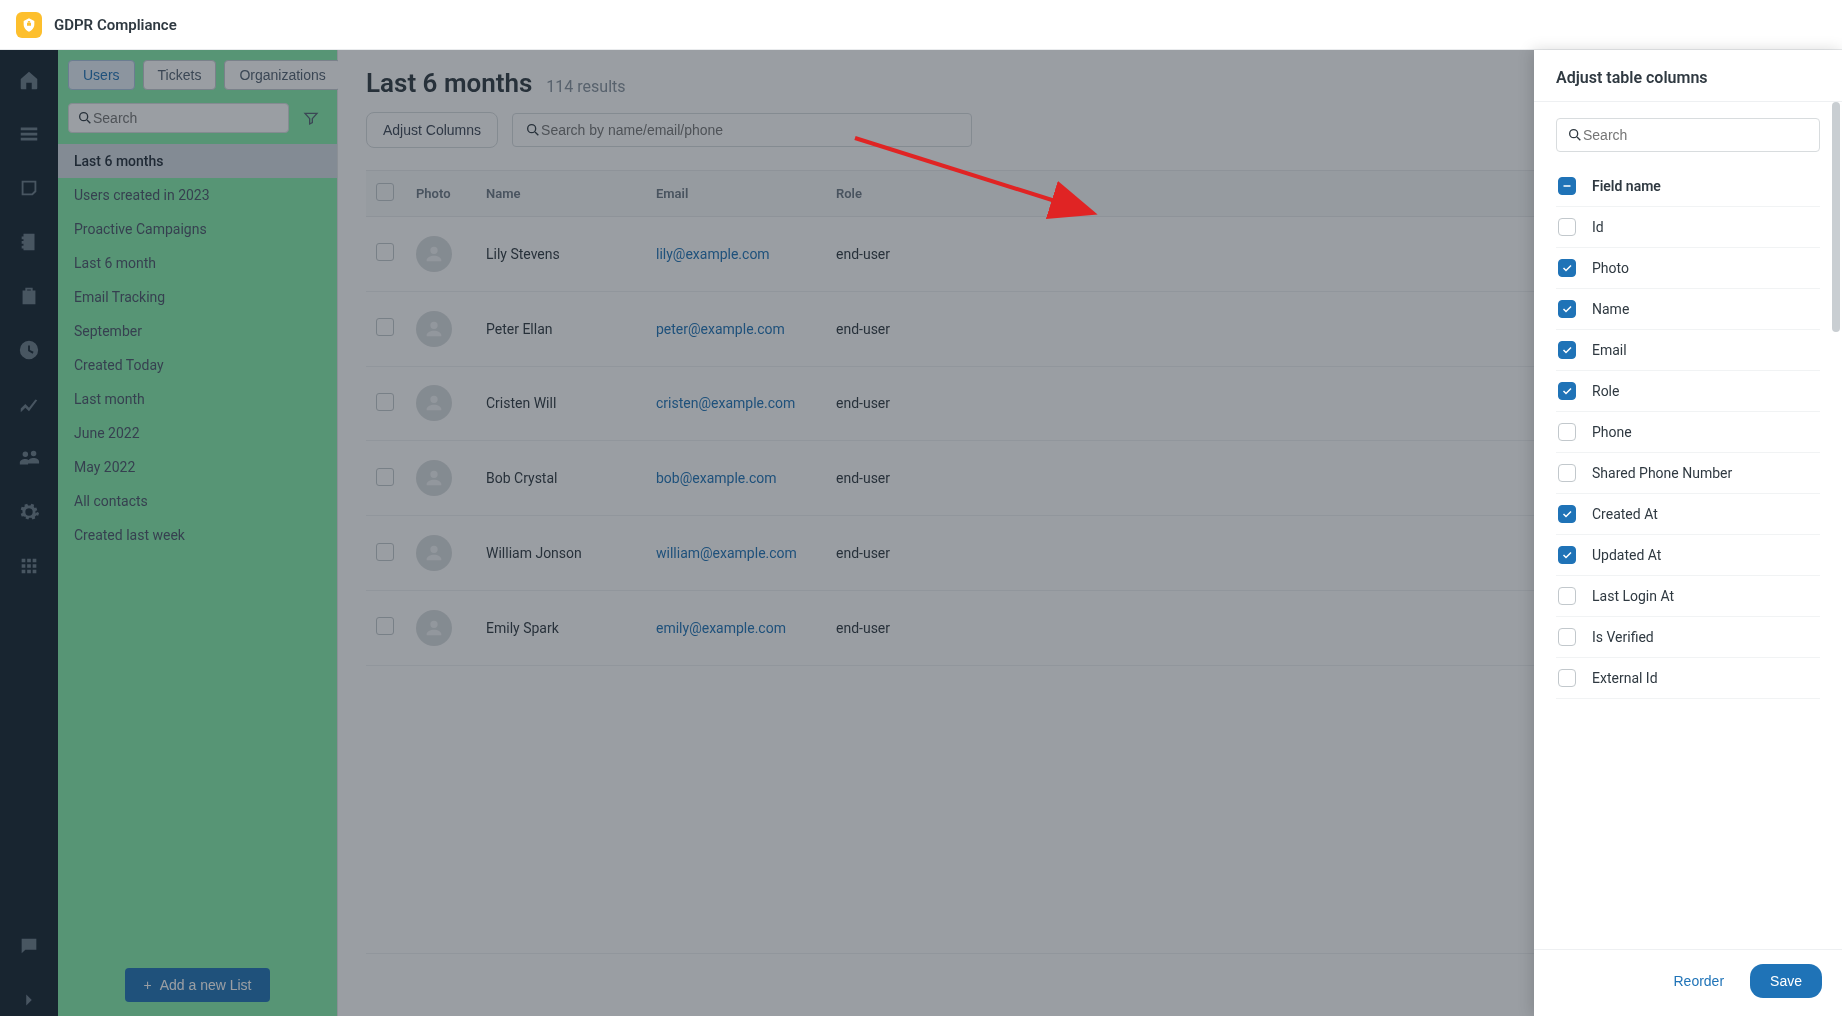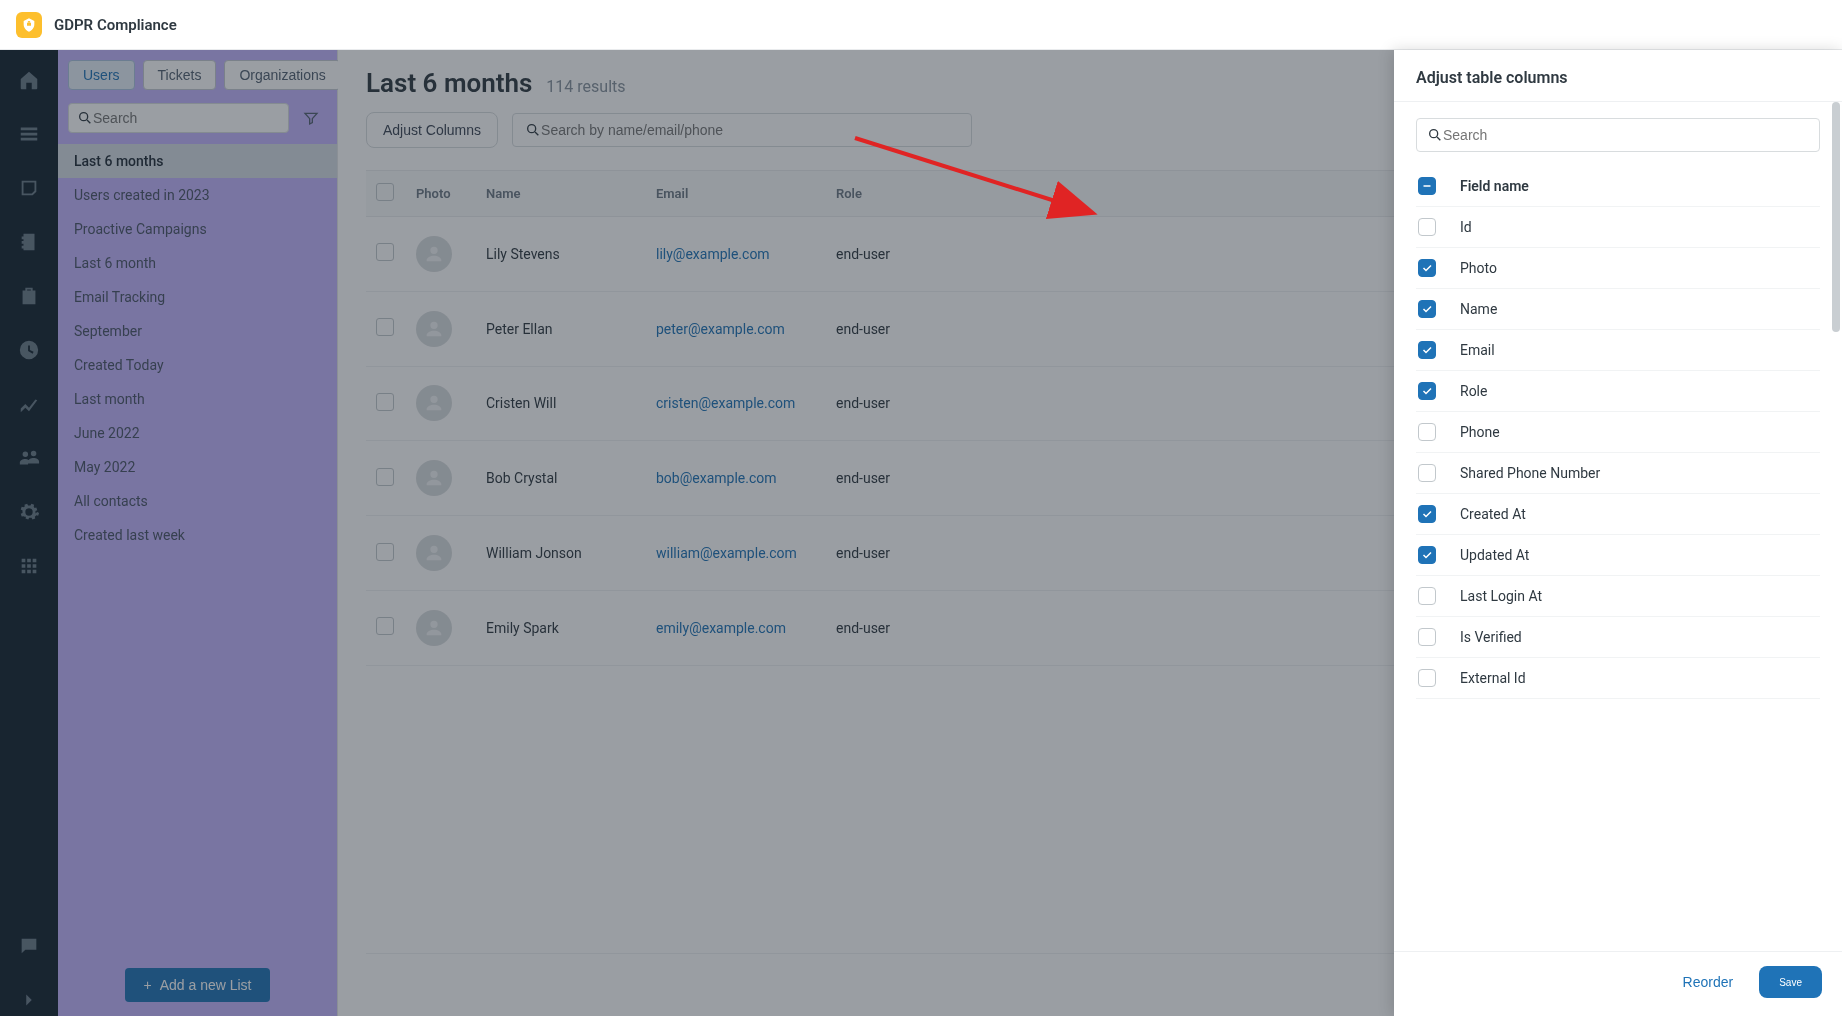--- a/index.html
+++ b/index.html
@@ -57,21 +57,21 @@
     cursor: pointer;
   }
   .nav-rail .rail-spacer { flex: 1; }
   .rail-svg { width: 22px; height: 22px; fill: currentColor; }
 
   
   .sidebar {
     position: absolute;
     top: 50px; left: 58px; bottom: 0;
     width: 280px;
-    background: #c4b5fd;
+    background: #86efac;
     border-right: 1px solid #e3e6e8;
     display: flex;
     flex-direction: column;
   }
   .sidebar-tabs {
     display: flex;
     gap: 8px;
     padding: 10px 10px 8px;
   }
   .seg-btn {
@@ -283,21 +283,21 @@
     position: absolute;
     top: 50px; left: 0; right: 0; bottom: 0;
     background: rgba(30, 40, 50, 0.45);
     pointer-events: none;
   }
 
   
   .panel {
     position: absolute;
     top: 50px; right: 0; bottom: 0;
-    width: 448px;
+    width: 308px;
     background: #fff;
     box-shadow: -2px 0 14px rgba(0,0,0,.15);
     display: flex;
     flex-direction: column;
   }
   .panel-header {
     padding: 18px 22px 14px;
     font-size: 16px;
     font-weight: 600;
     border-bottom: 1px solid #eef0f2;
@@ -315,21 +315,21 @@
     padding: 8px 10px;
     margin-bottom: 14px;
   }
   .panel-search input {
     border: none; outline: none; flex: 1;
     font-size: 14px; color: #68737d; background: transparent;
   }
   .field-row {
     display: flex;
     align-items: center;
-    gap: 24px;
+    gap: 16px;
     padding: 11px 2px;
     border-bottom: 1px solid #f1f3f4;
   }
   .field-row.header-row .field-label { font-weight: 600; }
   .chk {
     width: 18px; height: 18px;
     border: 1.5px solid #c2c8cc;
     border-radius: 4px;
     display: inline-flex;
     align-items: center;
@@ -357,22 +357,22 @@
     border-top: 1px solid #eef0f2;
     margin-top: 44px;
   }
   .btn-secondary {
     background: none; border: none;
     color: #1f73b7; font-size: 14px; cursor: pointer;
     padding: 8px 12px;
   }
   .btn-primary {
     background: #1f73b7; border: none;
-    color: #fff; font-size: 10px; cursor: pointer;
-    padding: 9px 20px; border-radius: 8px;
+    color: #fff; font-size: 14px; cursor: pointer;
+    padding: 9px 20px; border-radius: 13px;
   }
 
   
   .arrow-svg {
     position: absolute;
     pointer-events: none;
   }
 
   
   .panel-scroll {

